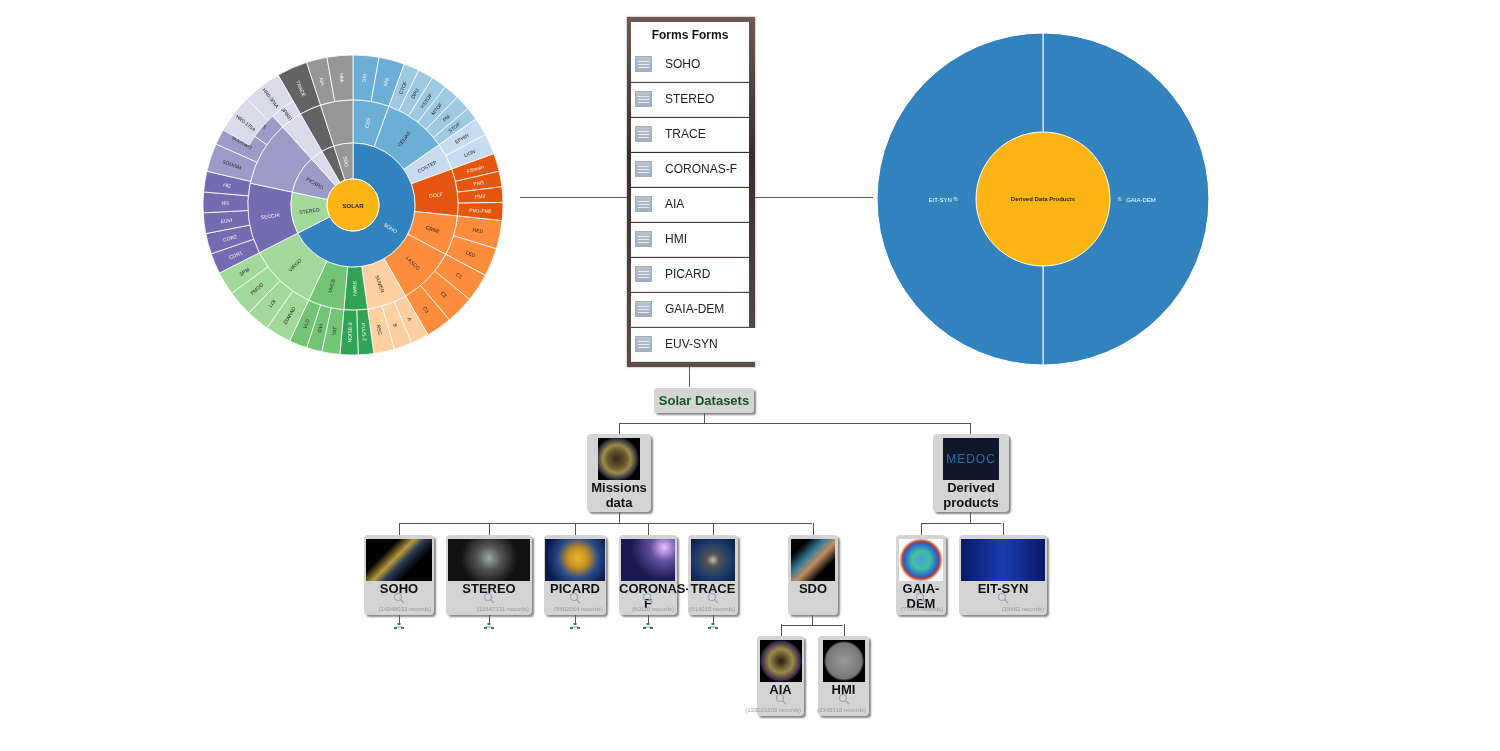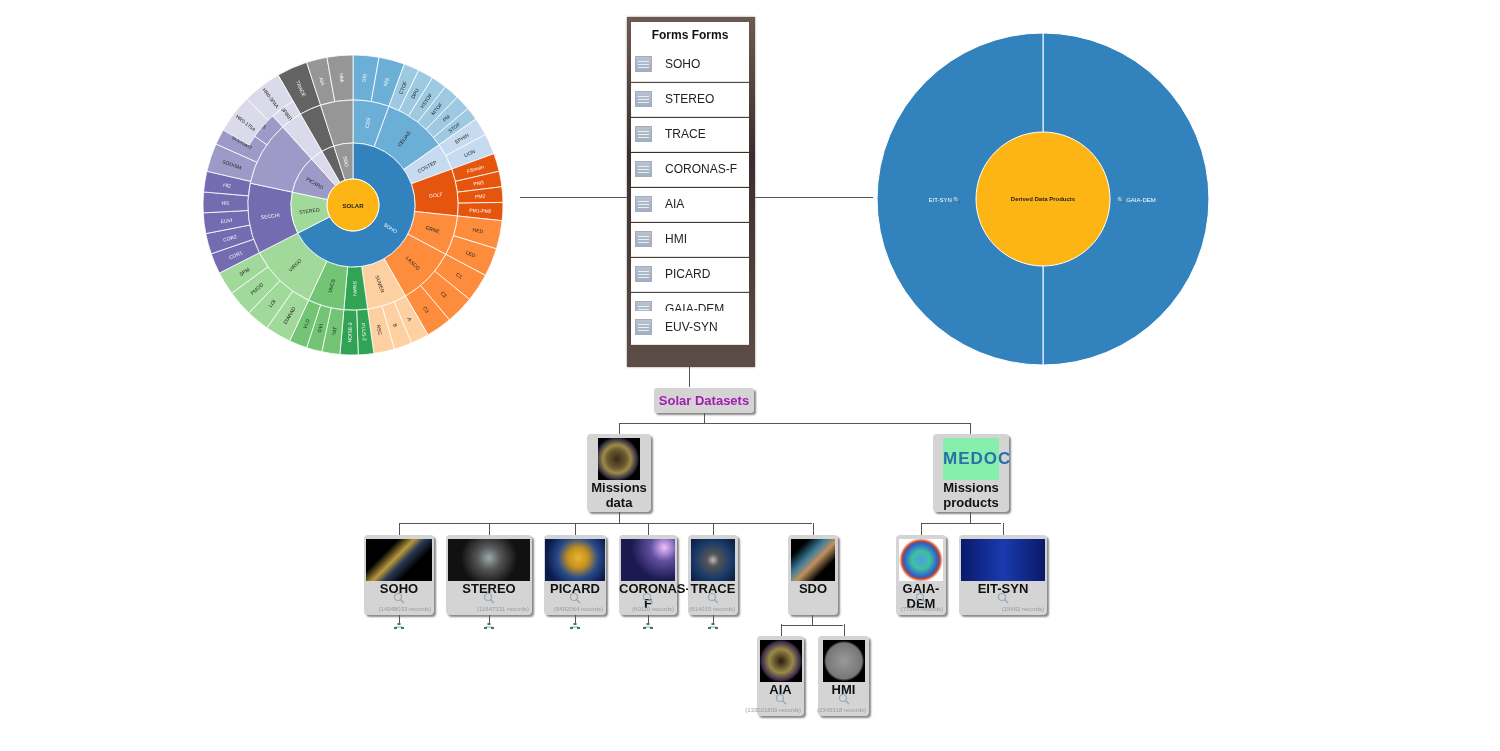--- a/index.html
+++ b/index.html
@@ -15,21 +15,21 @@
   .sf-item .lbl{position:absolute;left:34px;top:0;line-height:33px;}
   
   .line{position:absolute;background:#555;}
   .hline{height:1px;}
   .vline{width:1px;}
   .card{position:absolute;background:#d4d4d4;border-radius:4px;box-shadow:2px 2px 2px #888;text-align:center;cursor:pointer;}
   .card .img{position:absolute;left:50%;transform:translateX(-50%);top:4px;}
   .card .name{position:absolute;left:0;right:0;font-weight:bold;font-size:13px;color:#111;}
   .card .mag{position:absolute;left:50%;margin-left:-6px;width:12px;height:12px;}
   .card .rec{position:absolute;right:3px;font-size:6px;color:#9a9a9a;white-space:nowrap;}
-  .root{left:654px;top:388px;width:100px;height:25px;background:#d4d4d4;border-radius:3px;box-shadow:2px 2px 2px #888;font-weight:bold;font-size:13px;line-height:25px;text-align:center;color:#a21caf;}
+  .root{left:654px;top:388px;width:100px;height:25px;background:#d4d4d4;border-radius:3px;box-shadow:2px 2px 2px #888;font-weight:bold;font-size:13px;line-height:25px;text-align:center;color:#14532d;}
   .tree-icon{position:absolute;width:10px;height:6px;}
 </style>
 </head>
 <body>
 
 <svg class="abs" style="left:190px;top:40px" width="330" height="330" viewBox="0 0 330 330">
   <g transform="translate(163,165)">
 
     <g id="outer">
         <path d="M9.184850993605149e-15,-150A150,150 0 0 1 26.047226650039562,-147.7211629518312L18.233058655027694,-103.40481406628184A105,105 0 0 0 6.429395695523604e-15,-105Z" fill="#6baed6" stroke="#fff" stroke-width="0.8"></path>
@@ -199,21 +199,21 @@
         <span class="lbl">HMI</span>
       </div>
       <div class="sf-item" style="top: 241px;">
         <span class="ic"></span>
         <span class="lbl">PICARD</span>
       </div>
       <div class="sf-item" style="top: 276px;">
         <span class="ic"></span>
         <span class="lbl">GAIA-DEM</span>
       </div>
-      <div class="sf-item" style="top: 294px;">
+      <div class="sf-item" style="top: 311px; padding-left: 11px;">
         <span class="ic"></span>
         <span class="lbl">EUV-SYN</span>
       </div>
     </div>
 </div>
 <div class="line vline" style="left:689px;top:367px;height:20px;"></div>
 
 <svg class="abs" style="left:876px;top:33px" width="334" height="334" viewBox="0 0 334 334">
   <g transform="translate(167,166)">
     <path d="M0,-166 A166,166 0 0 1 0,166 L0,0 Z" fill="#3182bd" stroke="#fff" stroke-width="1"></path>
@@ -229,22 +229,22 @@
 <div class="line vline" style="left:704px;top:413px;height:11px;"></div>
 <div class="line hline" style="left:619px;top:423px;width:352px;"></div>
 <div class="line vline" style="left:619px;top:423px;height:11px;"></div>
 <div class="line vline" style="left:970px;top:423px;height:11px;"></div>
 
 <div class="card" style="left:587px;top:434px;width:64px;height:78px;">
   <div class="img" style="width:42px;height:42px;background:radial-gradient(circle at 45% 50%,#3a2a1a 0,#6b5a2e 30%,#9c8b4a 45%,#2d2a3e 65%,#000 72%);"></div>
   <div class="name" style="top:46px">Missions data</div>
 </div>
 <div class="card" style="left:933px;top:434px;width:76px;height:78px;">
-  <div class="img" style="width:56px;height:42px;background:#86efac;font-size:17px;line-height:42px;color:#2a6fa8;letter-spacing:1px;font-weight:bold;">MEDOC</div>
-  <div class="name" style="top:46px">Missions products</div>
+  <div class="img" style="width:56px;height:42px;background:#0f172a;font-size:12px;line-height:42px;color:#2a6fa8;letter-spacing:1px;">MEDOC</div>
+  <div class="name" style="top:46px">Derived products</div>
 </div>
 
 <div class="line vline" style="left:619px;top:512px;height:12px;"></div>
 <div class="line hline" style="left:399px;top:523px;width:413px;"></div>
 <div class="line vline" style="left:970px;top:512px;height:12px;"></div>
 <div class="line hline" style="left:921px;top:523px;width:80px;"></div>
 
 <div id="missions">
     <div class="card" style="left: 364px; top: 535px; width: 70px; height: 80px;">
       <div class="img" style="width:66px;height:42px;background:linear-gradient(135deg,#000 30%,#b89a3a 45%,#2d3a55 55%,#000 70%);"></div>

